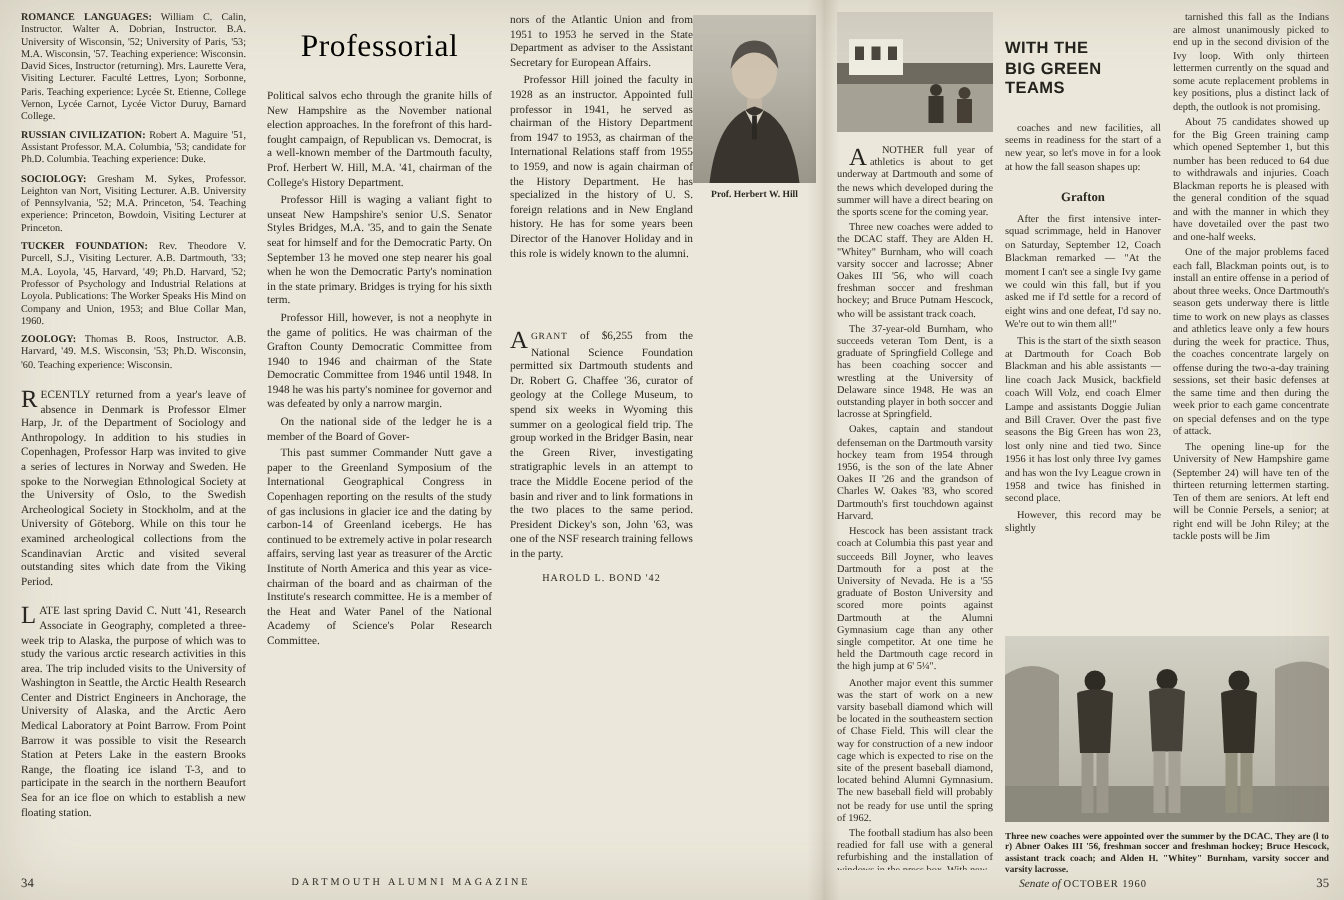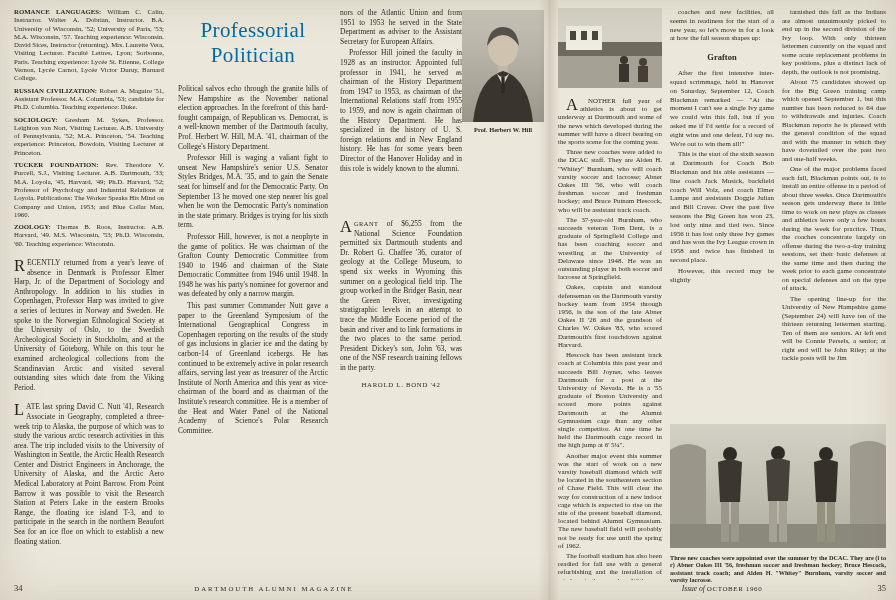--- a/index.html
+++ b/index.html
@@ -33,21 +33,21 @@
   .listing-label { font-weight:bold; }
 
   .lp-body { font-size:7.5px; line-height:9.6px; text-align:justify; margin-bottom:2px; text-indent:9px; }
   .flush { text-indent:0; }
   .news-item { margin-top:10px; text-indent:0; }
 
   .dropcap { float:left; font-size:16.5px; line-height:13.5px; padding:1px 2px 0 0; color:#262420; }
   .lead-caps { font-size:6.4px; letter-spacing:0.5px; }
 
   .headline { text-align:center; font-size:21px; line-height:25px; letter-spacing:0.4px;
-              color:#0369a1; margin:10px 4px 16px; }
+              color:#000000; margin:10px 4px 16px; }
   .nutt-para { }
   .grant-para { margin-top:46px; }
   .byline { text-align:center; font-size:6.8px; letter-spacing:0.7px; margin-top:8px; }
 
   .hill-photo { position:absolute; left:462px; top:10px; width:82px; }
   .hill-photo svg { display:block; }
   .photo-caption { font-size:6.4px; line-height:8px; font-weight:bold; text-align:center; margin-top:4px; }
 
   .pagenum { position:absolute; top:583px; font-size:8.5px; }
   .pagenum-left { left:14px; }
@@ -94,25 +94,25 @@
     <p class="listing"><span class="listing-label">TUCKER FOUNDATION:</span> <span>Rev. Theodore V. Purcell, S.J., Visiting Lecturer. A.B. Dartmouth, '33; M.A. Loyola, '45, Harvard, '49; Ph.D. Harvard, '52; Professor of Psychology and Industrial Relations at Loyola. Publications: The Worker Speaks His Mind on Company and Union, 1953; and Blue Collar Man, 1960.</span></p>
     <p class="listing"><span class="listing-label">ZOOLOGY:</span> <span>Thomas B. Roos, Instructor. A.B. Harvard, '49. M.S. Wisconsin, '53; Ph.D. Wisconsin, '60. Teaching experience: Wisconsin.</span></p>
 
     <p class="lp-body news-item"><span class="dropcap">R</span><span>ECENTLY returned from a year's leave of absence in Denmark is Professor Elmer Harp, Jr. of the Department of Sociology and Anthropology. In addition to his studies in Copenhagen, Professor Harp was invited to give a series of lectures in Norway and Sweden. He spoke to the Norwegian Ethnological Society at the University of Oslo, to the Swedish Archeological Society in Stockholm, and at the University of Göteborg. While on this tour he examined archeological collections from the Scandinavian Arctic and visited several outstanding sites which date from the Viking Period.</span></p>
     <p class="lp-body news-item"><span class="dropcap">L</span><span>ATE last spring David C. Nutt '41, Research Associate in Geography, completed a three-week trip to Alaska, the purpose of which was to study the various arctic research activities in this area. The trip included visits to the University of Washington in Seattle, the Arctic Health Research Center and District Engineers in Anchorage, the University of Alaska, and the Arctic Aero Medical Laboratory at Point Barrow. From Point Barrow it was possible to visit the Research Station at Peters Lake in the eastern Brooks Range, the floating ice island T-3, and to participate in the search in the northern Beaufort Sea for an ice floe on which to establish a new floating station.</span></p>
   </div>
 
   <div class="col lp-col2">
     <div class="headline">
       <div>Professorial</div>
-      <div>Politician</div>
     </div>
     <p class="lp-body flush">Political salvos echo through the granite hills of New Hampshire as the November national election approaches. In the forefront of this hard-fought campaign, of Republican vs. Democrat, is a well-known member of the Dartmouth faculty, Prof. Herbert W. Hill, M.A. '41, chairman of the College's History Department.</p>
     <p class="lp-body">Professor Hill is waging a valiant fight to unseat New Hampshire's senior U.S. Senator Styles Bridges, M.A. '35, and to gain the Senate seat for himself and for the Democratic Party. On September 13 he moved one step nearer his goal when he won the Democratic Party's nomination in the state primary. Bridges is trying for his sixth term.</p>
     <p class="lp-body">Professor Hill, however, is not a neophyte in the game of politics. He was chairman of the Grafton County Democratic Committee from 1940 to 1946 and chairman of the State Democratic Committee from 1946 until 1948. In 1948 he was his party's nominee for governor and was defeated by only a narrow margin.</p>
+    <p class="lp-body">On the national side of the ledger he is a member of the Board of Gover-</p>
     <p class="lp-body nutt-para">This past summer Commander Nutt gave a paper to the Greenland Symposium of the International Geographical Congress in Copenhagen reporting on the results of the study of gas inclusions in glacier ice and the dating by carbon-14 of Greenland icebergs. He has continued to be extremely active in polar research affairs, serving last year as treasurer of the Arctic Institute of North America and this year as vice-chairman of the board and as chairman of the Institute's research committee. He is a member of the Heat and Water Panel of the National Academy of Science's Polar Research Committee.</p>
   </div>
 
   <div class="col lp-col3">
     <p class="lp-body flush">nors of the Atlantic Union and from 1951 to 1953 he served in the State Department as adviser to the Assistant Secretary for European Affairs.</p>
     <p class="lp-body">Professor Hill joined the faculty in 1928 as an instructor. Appointed full professor in 1941, he served as chairman of the History Department from 1947 to 1953, as chairman of the International Relations staff from 1955 to 1959, and now is again chairman of the History Department. He has specialized in the history of U. S. foreign relations and in New England history. He has for some years been Director of the Hanover Holiday and in this role is widely known to the alumni.</p>
     <p class="lp-body flush grant-para"><span class="dropcap">A</span><span class="lead-caps">GRANT</span><span> of $6,255 from the National Science Foundation permitted six Dartmouth students and Dr. Robert G. Chaffee '36, curator of geology at the College Museum, to spend six weeks in Wyoming this summer on a geological field trip. The group worked in the Bridger Basin, near the Green River, investigating stratigraphic levels in an attempt to trace the Middle Eocene period of the basin and river and to link formations in the two places to the same period. President Dickey's son, John '63, was one of the NSF research training fellows in the party.</span></p>
     <div class="byline">HAROLD L. BOND '42</div>
   </div>
 
@@ -162,20 +162,24 @@
     <p class="rp-body flush"><span class="dropcap">A</span><span>NOTHER full year of athletics is about to get underway at Dartmouth and some of the news which developed during the summer will have a direct bearing on the sports scene for the coming year.</span></p>
     <p class="rp-body">Three new coaches were added to the DCAC staff. They are Alden H. "Whitey" Burnham, who will coach varsity soccer and lacrosse; Abner Oakes III '56, who will coach freshman soccer and freshman hockey; and Bruce Putnam Hescock, who will be assistant track coach.</p>
     <p class="rp-body">The 37-year-old Burnham, who succeeds veteran Tom Dent, is a graduate of Springfield College and has been coaching soccer and wrestling at the University of Delaware since 1948. He was an outstanding player in both soccer and lacrosse at Springfield.</p>
     <p class="rp-body">Oakes, captain and standout defenseman on the Dartmouth varsity hockey team from 1954 through 1956, is the son of the late Abner Oakes II '26 and the grandson of Charles W. Oakes '83, who scored Dartmouth's first touchdown against Harvard.</p>
     <p class="rp-body">Hescock has been assistant track coach at Columbia this past year and succeeds Bill Joyner, who leaves Dartmouth for a post at the University of Nevada. He is a '55 graduate of Boston University and scored more points against Dartmouth at the Alumni Gymnasium cage than any other single competitor. At one time he held the Dartmouth cage record in the high jump at 6' 5¼".</p>
     <p class="rp-body">Another major event this summer was the start of work on a new varsity baseball diamond which will be located in the southeastern section of Chase Field. This will clear the way for construction of a new indoor cage which is expected to rise on the site of the present baseball diamond, located behind Alumni Gymnasium. The new baseball field will probably not be ready for use until the spring of 1962.</p>
     <p class="rp-body">The football stadium has also been readied for fall use with a general refurbishing and the installation of windows in the press box. With new</p>
   </div>
 
   <div class="col rp-col2">
+    <div class="big-green-heading">
+      <div>WITH THE</div>
+      <div>BIG GREEN TEAMS</div>
+    </div>
     <p class="rp-body flush">coaches and new facilities, all seems in readiness for the start of a new year, so let's move in for a look at how the fall season shapes up:</p>
     <div class="subhead">Grafton</div>
     <p class="rp-body">After the first intensive inter-squad scrimmage, held in Hanover on Saturday, September 12, Coach Blackman remarked — "At the moment I can't see a single Ivy game we could win this fall, but if you asked me if I'd settle for a record of eight wins and one defeat, I'd say no. We're out to win them all!"</p>
     <p class="rp-body">This is the start of the sixth season at Dartmouth for Coach Bob Blackman and his able assistants — line coach Jack Musick, backfield coach Will Volz, end coach Elmer Lampe and assistants Doggie Julian and Bill Craver. Over the past five seasons the Big Green has won 23, lost only nine and tied two. Since 1956 it has lost only three Ivy games and has won the Ivy League crown in 1958 and twice has finished in second place.</p>
     <p class="rp-body">However, this record may be slightly</p>
   </div>
 
   <div class="col rp-col3">
     <p class="rp-body flush">tarnished this fall as the Indians are almost unanimously picked to end up in the second division of the Ivy loop. With only thirteen lettermen currently on the squad and some acute replacement problems in key positions, plus a distinct lack of depth, the outlook is not promising.</p>
     <p class="rp-body">About 75 candidates showed up for the Big Green training camp which opened September 1, but this number has been reduced to 64 due to withdrawals and injuries. Coach Blackman reports he is pleased with the general condition of the squad and with the manner in which they have dovetailed over the past two and one-half weeks.</p>
@@ -208,17 +212,17 @@
 
       <circle cx="156" cy="30" r="7" fill="#2e2b25"></circle>
       <path d="M144 38 Q156 33 168 38 L166 78 L146 78 Z" fill="#353128"></path>
       <rect x="147" y="78" width="8" height="40" fill="#95917f"></rect>
       <rect x="157" y="78" width="8" height="40" fill="#95917f"></rect>
     </svg>
   </div>
   <div class="coaches-caption">Three new coaches were appointed over the summer by the DCAC. They are (l to r) Abner Oakes III '56, freshman soccer and freshman hockey; Bruce Hescock, assistant track coach; and Alden H. "Whitey" Burnham, varsity soccer and varsity lacrosse.</div>
 
   <div class="rp-footer">
-    <span class="issue-italic">Issue of</span>
+    <span class="issue-italic">Senate of</span>
     <span class="issue-caps">OCTOBER 1960</span>
   </div>
   <div class="pagenum pagenum-right">35</div>
 </div>
 
 </body></html>

